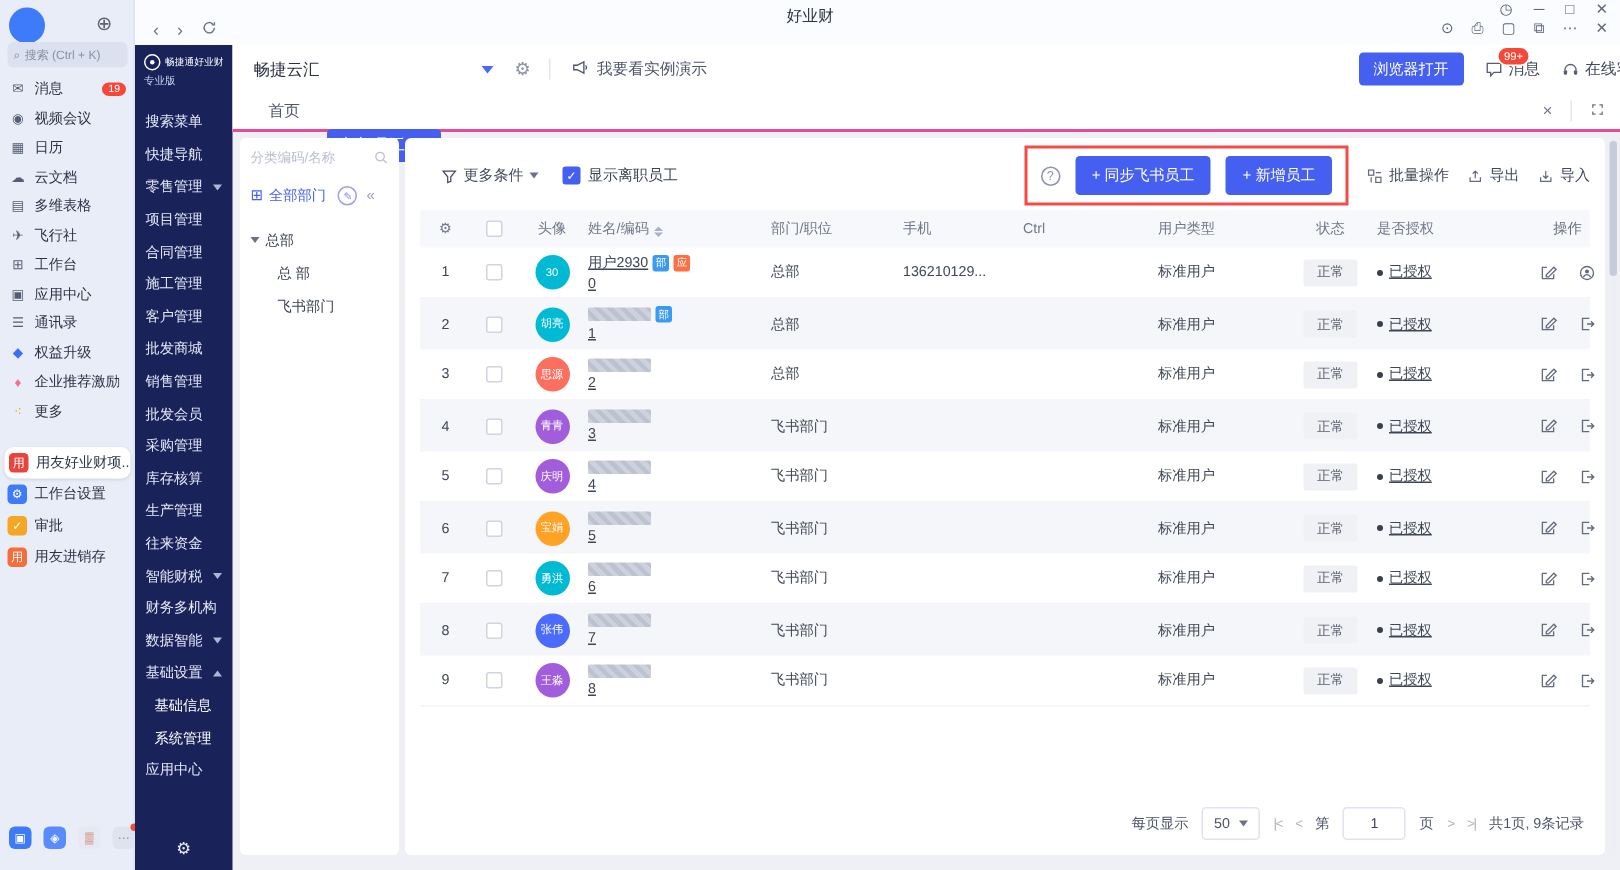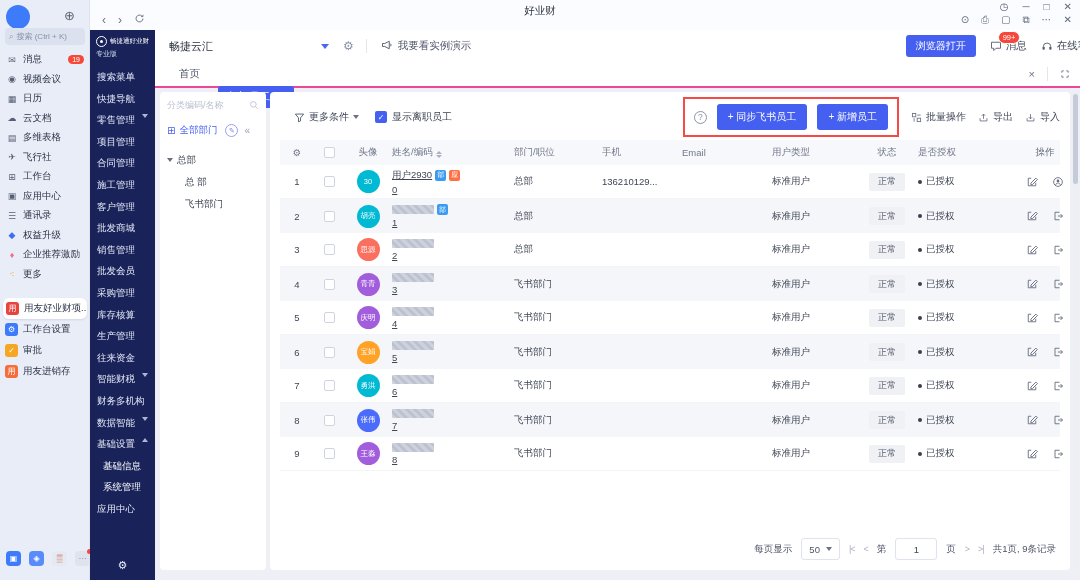--- a/index.html
+++ b/index.html
@@ -35,21 +35,21 @@
 
   
   #sidebar { left:90px; top:30px; width:65px; height:550px; background:#19235a; }
   #brand { padding:6px 5px 2px 6px; color:#fff; }
   #brand-row { display:flex; align-items:center; gap:3px; }
   #brand-logo { width:11px; height:11px; border:1.5px solid #fff; border-radius:50%; position:relative; flex:none; }
   #brand-logo:after{ content:""; position:absolute; left:2.5px; top:2.5px; width:3px; height:3px; background:#fff; border-radius:50%; }
   #brand-name { font-size:6.5px; white-space:nowrap; }
   #brand-edition { font-size:7px; color:#cdd4ea; margin-top:2px; }
   #side-menu { margin-top:10px; }
-  .smenu-item { height:21.6px; display:flex; padding:0 7px; font-size:9.5px; color:#e4e8f6; cursor:pointer; white-space:nowrap; }
+  .smenu-item { height:21.6px; display:flex; align-items:center; padding:0 7px; font-size:9.5px; color:#e4e8f6; cursor:pointer; white-space:nowrap; }
   .smenu-item.indent { padding-left:13px; color:#ffffff; }
   .smenu-caret { margin-left:auto; width:0; height:0; border-left:3px solid transparent; border-right:3px solid transparent; }
   .smenu-caret.down { border-top:4px solid #aeb6d8; }
   .smenu-caret.up { border-bottom:4px solid #aeb6d8; }
   #side-gear { position:absolute; bottom:8px; left:0; width:65px; text-align:center; color:#e8ecf8; font-size:11px; cursor:pointer; }
 
   
   #apphdr { left:155px; top:30px; width:1051px; height:32px; background:#fff; display:flex; align-items:center; padding:0 10px 0 14px; }
   #company-select { display:flex; align-items:center; width:160px; justify-content:space-between; cursor:pointer; }
   #company-name { font-size:11px; color:#2a3040; }
@@ -116,21 +116,21 @@
   .sort-up { border-bottom:3.5px solid #aab1c2; } .sort-dn { border-top:3.5px solid #aab1c2; }
   .avatar { width:23px; height:23px; border-radius:50%; color:#fff; font-size:7.5px; display:flex; align-items:center; justify-content:center; }
   .nm-line { display:flex; align-items:center; gap:3px; }
   .nm-link { color:#3f4654; text-decoration:underline; cursor:pointer; }
   .badge { width:11px; height:11px; border-radius:2px; color:#fff; font-size:7px; display:flex; align-items:center; justify-content:center; flex:none; }
   .mosaic { width:42px; height:9px; border-radius:1px; background:repeating-linear-gradient(45deg,#ccd1dc 0 3px,#bcc2d0 3px 6px); }
   .code-link { font-size:9.5px; color:#3f4654; text-decoration:underline; cursor:pointer; margin-top:2px; display:inline-block; }
   .status-pill { background:#f0f1f5; color:#595f6e; border-radius:2px; padding:2.5px 9px; font-size:9px; }
   .auth-cell { display:flex; align-items:center; gap:4px; }
   .auth-dot { width:4px; height:4px; border-radius:50%; background:#3a3f4a; }
-  .auth-link { color:#3f4654; cursor:pointer; }
+  .auth-link { color:#3f4654; text-decoration:underline; cursor:pointer; }
   .op-ic { cursor:pointer; display:flex; align-items:center; }
 
   
   #pager { position:absolute; bottom:10px; right:14px; display:flex; align-items:center; gap:9px; font-size:9.5px; color:#4d5568; }
   .pg-box { border:1px solid #dfe3ee; border-radius:3px; height:22px; display:flex; align-items:center; justify-content:center; gap:6px; padding:0 7px; cursor:pointer; background:#fff; }
   #page-input { width:42px; text-align:center; font-size:9.5px; color:#3f4654; border:1px solid #dfe3ee; border-radius:3px; height:22px; outline:none; }
   .pg-nav { color:#aab1c2; cursor:pointer; font-size:9px; letter-spacing:-1px; }
 
   #scrollbar { left:1073px; top:92px; width:5px; height:478px; background:#edeff5; border-radius:3px; }
   #scroll-thumb { position:absolute; top:2px; left:0; width:5px; height:90px; border-radius:3px; background:#c6cbd9; cursor:grab; }
@@ -456,21 +456,21 @@
     <span class="c-cb">
         <span class="cb"></span>
       </span>
     <span class="c-av">头像</span>
     <span class="c-name"><span>姓名/编码</span><span class="sort-ic">
           <i class="sort-up"></i>
           <i class="sort-dn"></i>
         </span></span>
     <span class="c-dept">部门/职位</span>
     <span class="c-phone">手机</span>
-    <span class="c-email">Email</span>
+    <span class="c-email">Ctrl</span>
     <span class="c-type">用户类型</span>
     <span class="c-status">状态</span>
     <span class="c-auth">是否授权</span>
     <span class="c-ops">操作</span>
   </div>
   <div id="tbody">
       <div class="trow">
         <span class="c-idx">1</span>
         <span class="c-cb">
           <span class="cb"></span>

